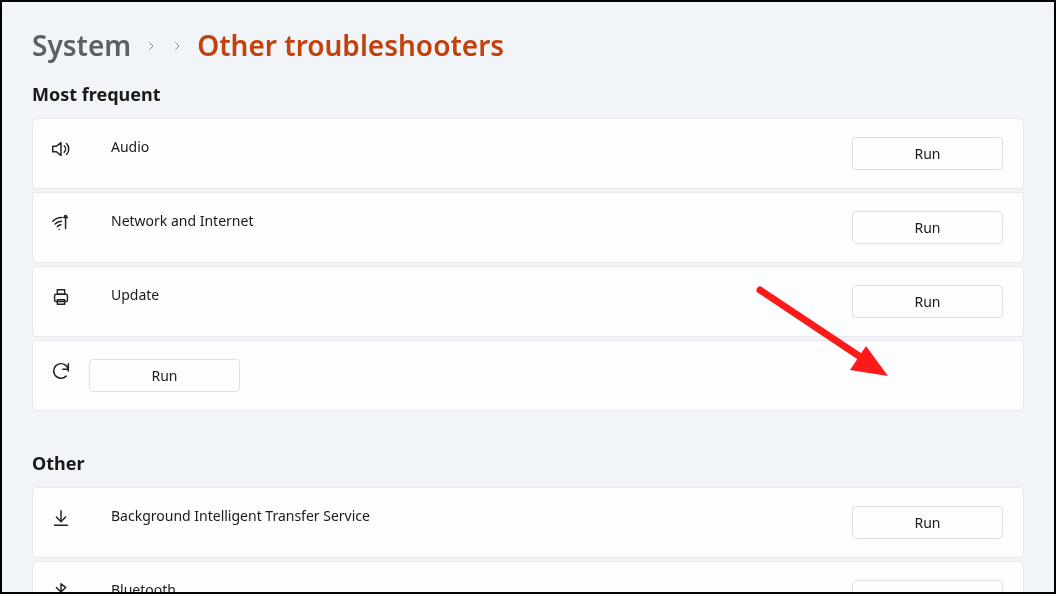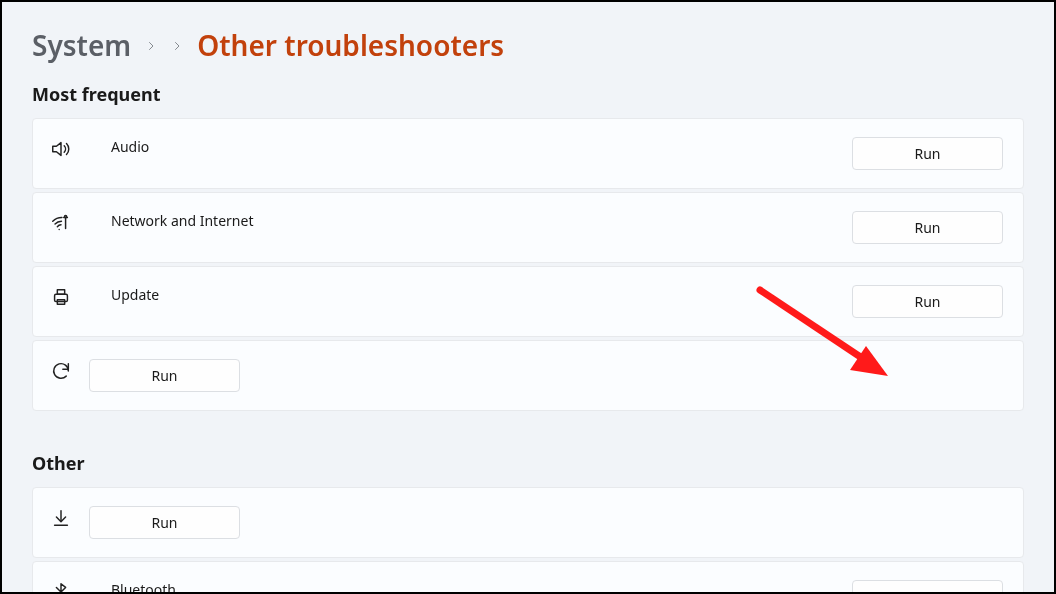--- a/index.html
+++ b/index.html
@@ -174,20 +174,21 @@
   <div class="cards">
 
     <div class="card">
       <span class="ico">
         <svg class="stroke" width="22" height="22" viewBox="0 0 24 24">
           <path d="M12 4v11"></path>
           <polyline points="7 11 12 16 17 11"></polyline>
           <path d="M5 20h14"></path>
         </svg>
       </span>
+      <span class="label">Background Intelligent Transfer Service</span>
       <button class="run-btn">Run</button>
     </div>
 
     <div class="card">
       <span class="ico">
         <svg class="stroke" width="22" height="22" viewBox="0 0 24 24">
           <path d="M7 7l10 10-5 4V3l5 4L7 17"></path>
         </svg>
       </span>
       <span class="label">Bluetooth</span>

